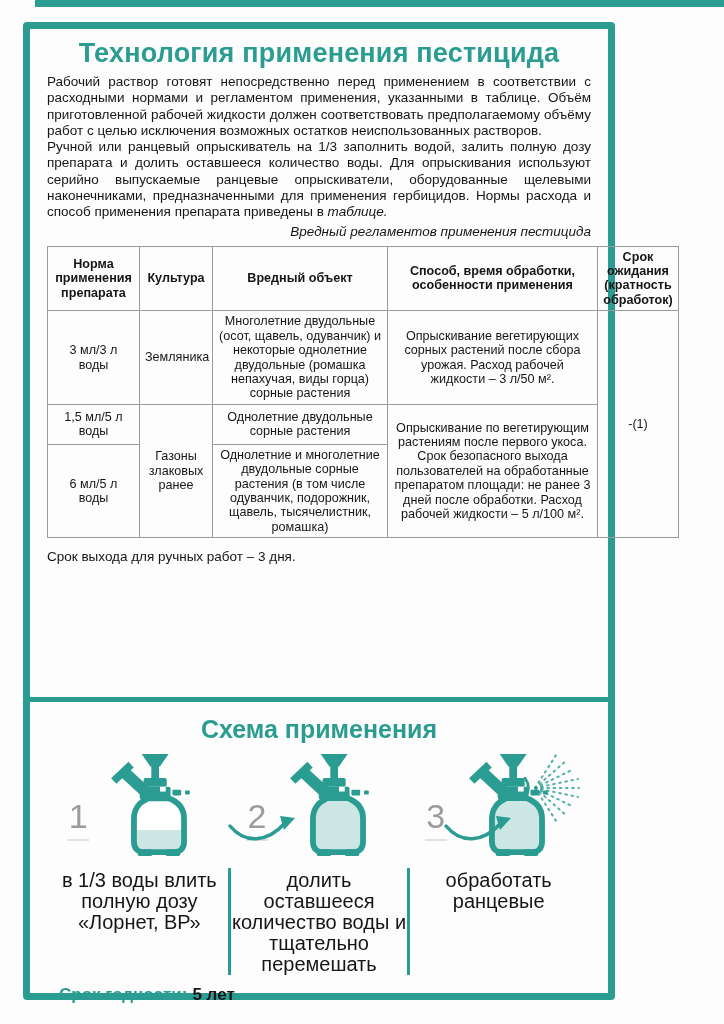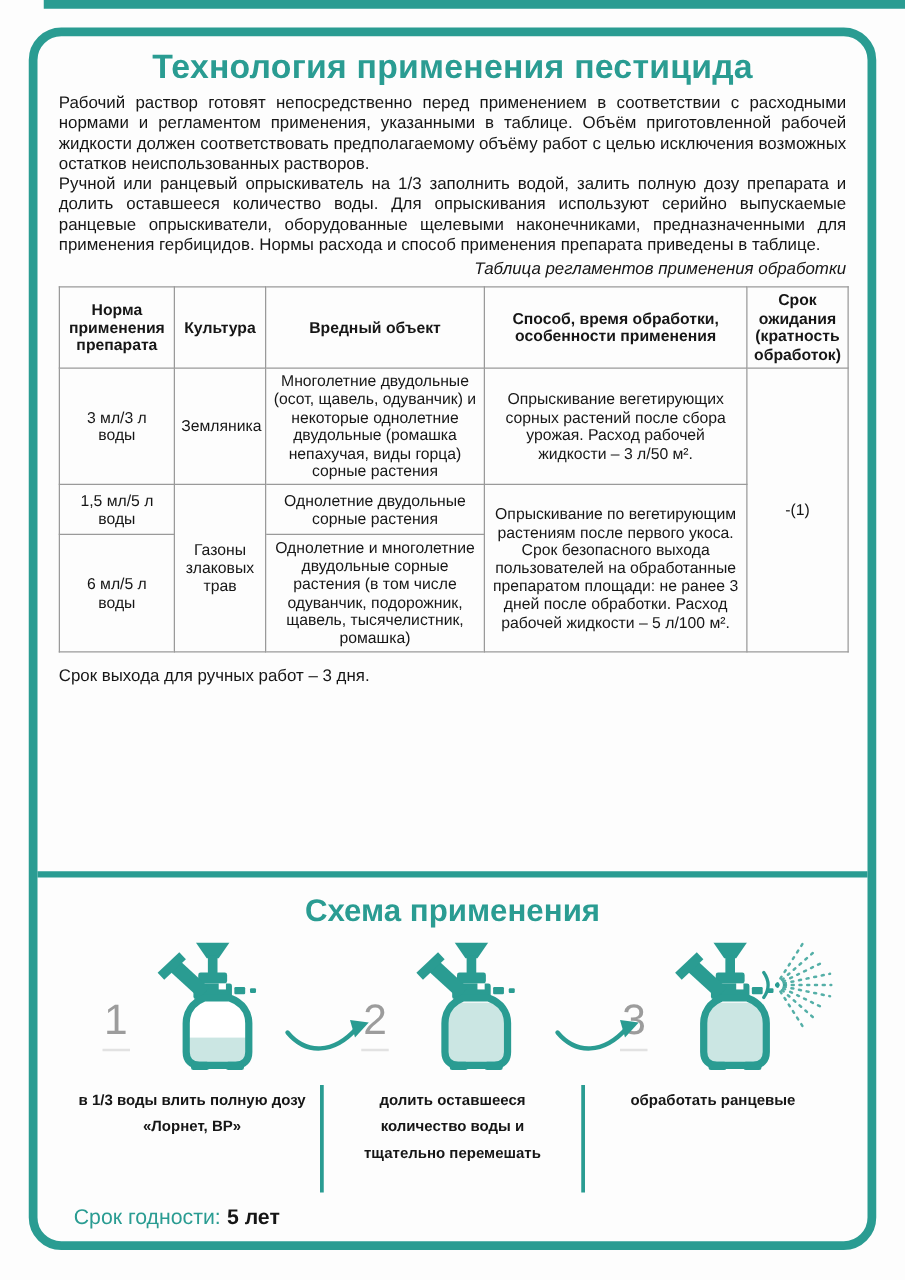--- a/index.html
+++ b/index.html
@@ -5,29 +5,29 @@
   :root{
     --teal:#2a9c92; --light:#cbe6e3; --numgray:#9c9c9c;
     --tborder:#9a9a9a; --ink:#161616; --paper:#fdfdfd;
   }
   *{margin:0;padding:0;box-sizing:border-box}
   html,body{width:724px;height:1024px;overflow:hidden}
   body{background:var(--paper);font-family:"Liberation Sans","DejaVu Sans",sans-serif;color:var(--ink);position:relative}
 
   .top-strip{position:absolute;left:35px;top:0;width:689px;height:7px;background:var(--teal)}
 
-  .frame{position:absolute;left:23px;top:22px;width:678px;height:978px;
-         border:7px solid var(--teal);border-radius:26px;background:var(--paper)}
+  .frame{position:absolute;left:23px;top:22px;width:592px;height:978px;
+         border:7px solid var(--teal);border-radius:4px;background:var(--paper)}
 
   .content{height:476px;padding:8px 17px 0 17px}
 
   h1.title{font-size:27px;line-height:32px;font-weight:700;color:var(--teal);text-align:center;margin-bottom:5px;letter-spacing:.2px}
 
   p.body{font-size:13.5px;line-height:16.3px;text-align:justify}
-  p.body .em{}
+  p.body .em{font-style:italic}
   .tbl-caption{font-size:13.5px;line-height:16px;font-style:italic;text-align:right;margin:3px 0 6px 0}
 
   table.reg{border-collapse:collapse;width:631px;table-layout:fixed}
   table.reg th,table.reg td{border:1px solid var(--tborder);font-size:12.6px;line-height:14.4px;
       padding:3px 5px;vertical-align:middle;text-align:center;overflow:hidden}
   table.reg th{font-weight:700;height:56px}
   table.reg td.left{text-align:center}
   tr.r1 td{height:86px}
   tr.r2 td{height:40px}
   tr.r3 td{height:70px}
@@ -56,24 +56,24 @@
   .arrow-2{left:392px}
   .arrow path{stroke:var(--teal);stroke-width:3.5;fill:none;stroke-linecap:round}
   .arrow polygon{fill:var(--teal)}
   svg.mist{position:absolute;width:58px;height:78px;right:6px;top:0;overflow:visible}
   .mist line{stroke:var(--teal);stroke-width:2;stroke-linecap:round;stroke-dasharray:1.6 4.6;opacity:.8}
   .mist path{stroke:var(--teal);stroke-width:2.6;fill:none;stroke-linecap:round}
 
   .captions{display:flex;margin-top:8px;min-height:86px}
   .caption-cell{flex:1;display:flex;align-items:flex-start;justify-content:center}
   .caption-cell + .caption-cell{border-left:3px solid var(--teal)}
-  .caption{font-size:12px;line-height:21px;font-weight:700;text-align:center;max-width:182px;padding-top:2px}
+  .caption{font-size:20px;line-height:21px;font-weight:400;text-align:center;max-width:182px;padding-top:2px}
 
   .shelf{margin:10px 0 0 8px;font-size:17px}
-  .shelf .lbl{color:var(--teal);font-weight:400}
+  .shelf .lbl{color:var(--teal);font-weight:700}
   .shelf .val{color:var(--ink);font-weight:700;margin-left:5px}
 </style>
 </head>
 <body>
 
 <svg width="0" height="0" style="position:absolute" aria-hidden="true">
   <defs>
     <clipPath id="bottleClip">
       <path d="M45,46 H66 C77,50 82,58 82,67 V91 C82,98 78,102 71,102 H41 C34,102 30,98 30,91 V67 C30,58 35,50 45,46 Z"></path>
     </clipPath>
@@ -83,21 +83,21 @@
 <div class="top-strip"></div>
 
 <div class="frame">
 
   <div class="content">
     <h1 class="title">Технология применения пестицида</h1>
 
     <p class="body">Рабочий раствор готовят непосредственно перед применением в соответствии с расходными нормами и регламентом применения, указанными в таблице. Объём приготовленной рабочей жидкости должен соответствовать предполагаемому объёму работ с целью исключения возможных остатков неиспользованных растворов.</p>
     <p class="body"><span>Ручной или ранцевый опрыскиватель на 1/3 заполнить водой, залить полную дозу препарата и долить оставшееся количество воды. Для опрыскивания используют серийно выпускаемые ранцевые опрыскиватели, оборудованные щелевыми наконечниками, предназначенными для применения гербицидов. Нормы расхода и способ применения препарата приведены в </span><span class="em">таблице.</span></p>
 
-    <div class="tbl-caption">Таблица регламентов применения обработки</div>
+    <div class="tbl-caption">Вредный регламентов применения пестицида</div>
 
     <table class="reg">
       <colgroup>
         <col style="width:92px">
           <col style="width:73px">
           <col style="width:175px">
           <col style="width:210px">
           <col style="width:81px">
       </colgroup>
       <thead>
@@ -112,21 +112,21 @@
       <tbody>
         <tr class="r1">
           <td>3 мл/3 л воды</td>
           <td>Земляника</td>
           <td class="left">Многолетние двудольные (осот, щавель, одуванчик) и некоторые однолетние двудольные (ромашка непахучая, виды горца) сорные растения</td>
           <td class="left">Опрыскивание вегетирующих сорных растений после сбора урожая. Расход рабочей жидкости – 3 л/50 м².</td>
           <td rowspan="3">-(1)</td>
         </tr>
         <tr class="r2">
           <td>1,5 мл/5 л воды</td>
-          <td rowspan="2">Газоны злаковых трав</td>
+          <td rowspan="2">Газоны злаковых ранее</td>
           <td class="left">Однолетние двудольные сорные растения</td>
           <td class="left" rowspan="2">Опрыскивание по вегетирующим растениям после первого укоса. Срок безопасного выхода пользователей на обработанные препаратом площади: не ранее 3 дней после обработки. Расход рабочей жидкости – 5 л/100 м².</td>
         </tr>
         <tr class="r3">
           <td>6 мл/5 л воды</td>
           <td class="left">Однолетние и многолетние двудольные сорные растения (в том числе одуванчик, подорожник, щавель, тысячелистник, ромашка)</td>
         </tr>
       </tbody>
     </table>
 

